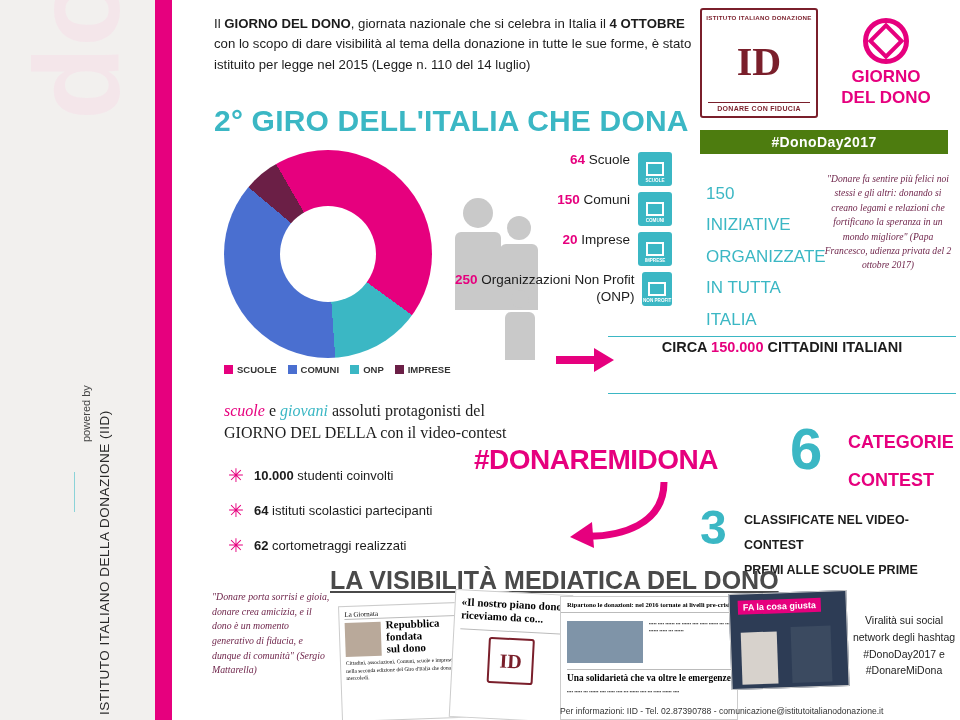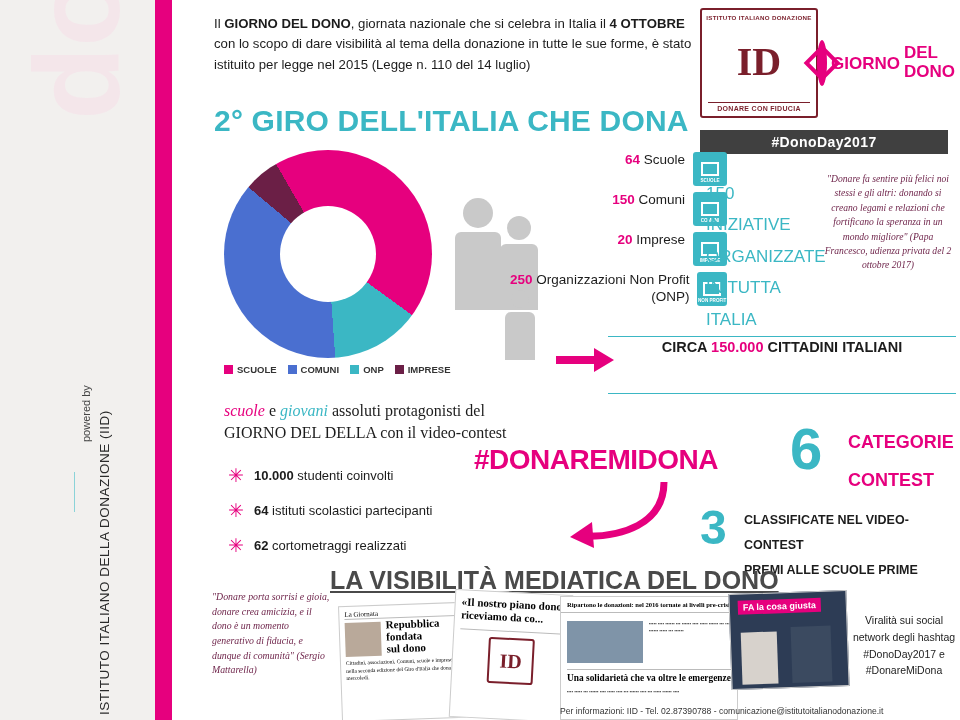--- a/index.html
+++ b/index.html
@@ -69,37 +69,37 @@
   }
   .iid-logo .big-id {
     font-family: "Liberation Serif", serif; font-size: 40px; font-weight: bold;
     color: #7a1f2b; line-height: 1;
   }
   .iid-logo .tagline {
     font-size: 7px; color: #7a1f2b; font-weight: bold; letter-spacing: .3px;
     border-top: 1px solid #7a1f2b; padding-top: 2px; width: 92%; text-align: center;
   }
   .gdd-logo {
-    width: 124px; height: 110px; display: flex; flex-direction: row;
+    width: 124px; height: 110px; display: flex; flex-direction: column;
     align-items: center; justify-content: center; gap: 4px;
   }
   .gdd-logo .mark {
     width: 46px; height: 46px; border-radius: 50%;
     border: 5px solid #e6007e; position: relative;
   }
   .gdd-logo .mark::after {
     content: ""; position: absolute; left: 50%; top: 50%;
     width: 18px; height: 18px; transform: translate(-50%,-50%) rotate(45deg);
     border: 4px solid #e6007e;
   }
   .gdd-logo .l1 { font-size: 17px; font-weight: bold; color: #e6007e; line-height: 1; }
   .gdd-logo .l2 { font-size: 17px; font-weight: bold; color: #e6007e; line-height: 1.1; }
   .hashtag-bar {
     position: absolute; left: 700px; top: 130px; width: 248px; height: 24px;
-    background: #404040; color: #fff; font-weight: bold; font-size: 14px;
+    background: #4d7c0f; color: #fff; font-weight: bold; font-size: 14px;
     display: flex; align-items: center; justify-content: center; letter-spacing: .4px;
   }
 
   
   .headline {
     position: absolute; left: 214px; top: 104px;
     font-size: 30px; font-weight: bold; color: #3bb7c4; letter-spacing: .2px;
   }
 
   
@@ -120,21 +120,21 @@
     background:#fff; border-radius:50%; transform:translate(-50%,-50%);
   }
   .legend {
     position: absolute; left: 0; top: 214px; display: flex; gap: 11px;
     font-size: 9.5px; font-weight: bold; color: #333;
   }
   .legend .li { display: flex; align-items: center; gap: 4px; }
   .legend .sw { width: 9px; height: 9px; display: inline-block; }
 
   
-  .stats { position: absolute; left: 497px; top: 152px; width: 230px; }
+  .stats { position: absolute; left: 442px; top: 152px; width: 230px; }
   .stat-row {
     display: flex; align-items: flex-start; justify-content: flex-end;
     gap: 8px; height: 40px; font-size: 13.5px; color: #1c1c1c;
   }
   .stat-row .num { font-weight: bold; color: #e6007e; }
   .stat-ico {
     width: 34px; height: 34px; background: #3bb7c4; border-radius: 3px;
     display: flex; flex-direction: column; align-items: center; justify-content: flex-end;
     color: #fff; font-size: 4.6px; font-weight: bold; padding-bottom: 3px;
   }

